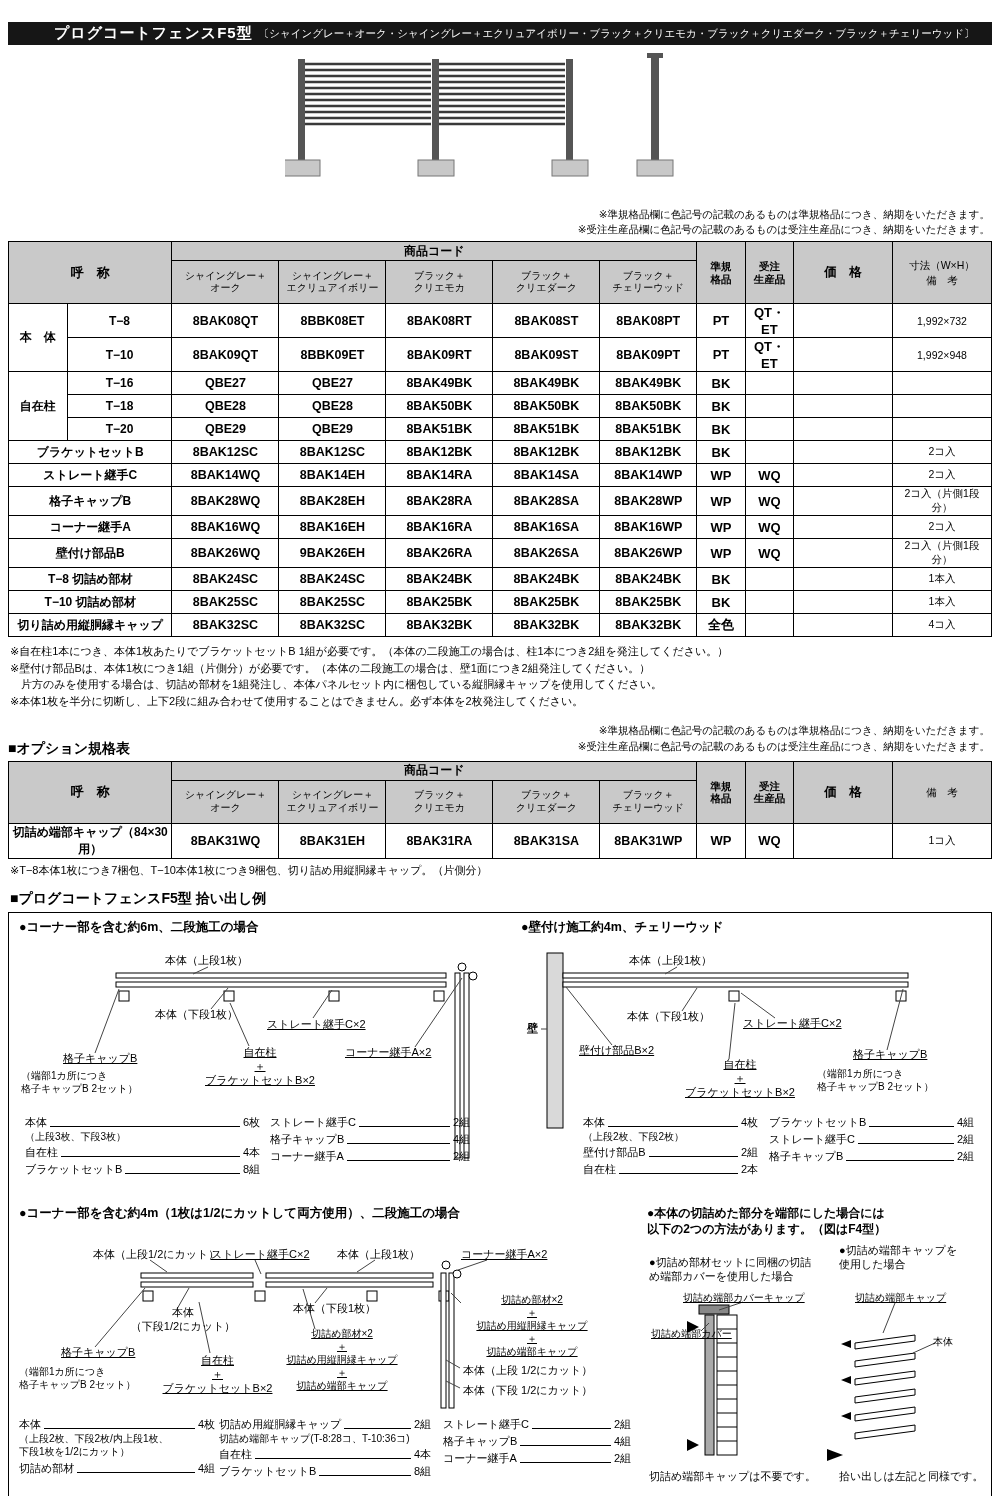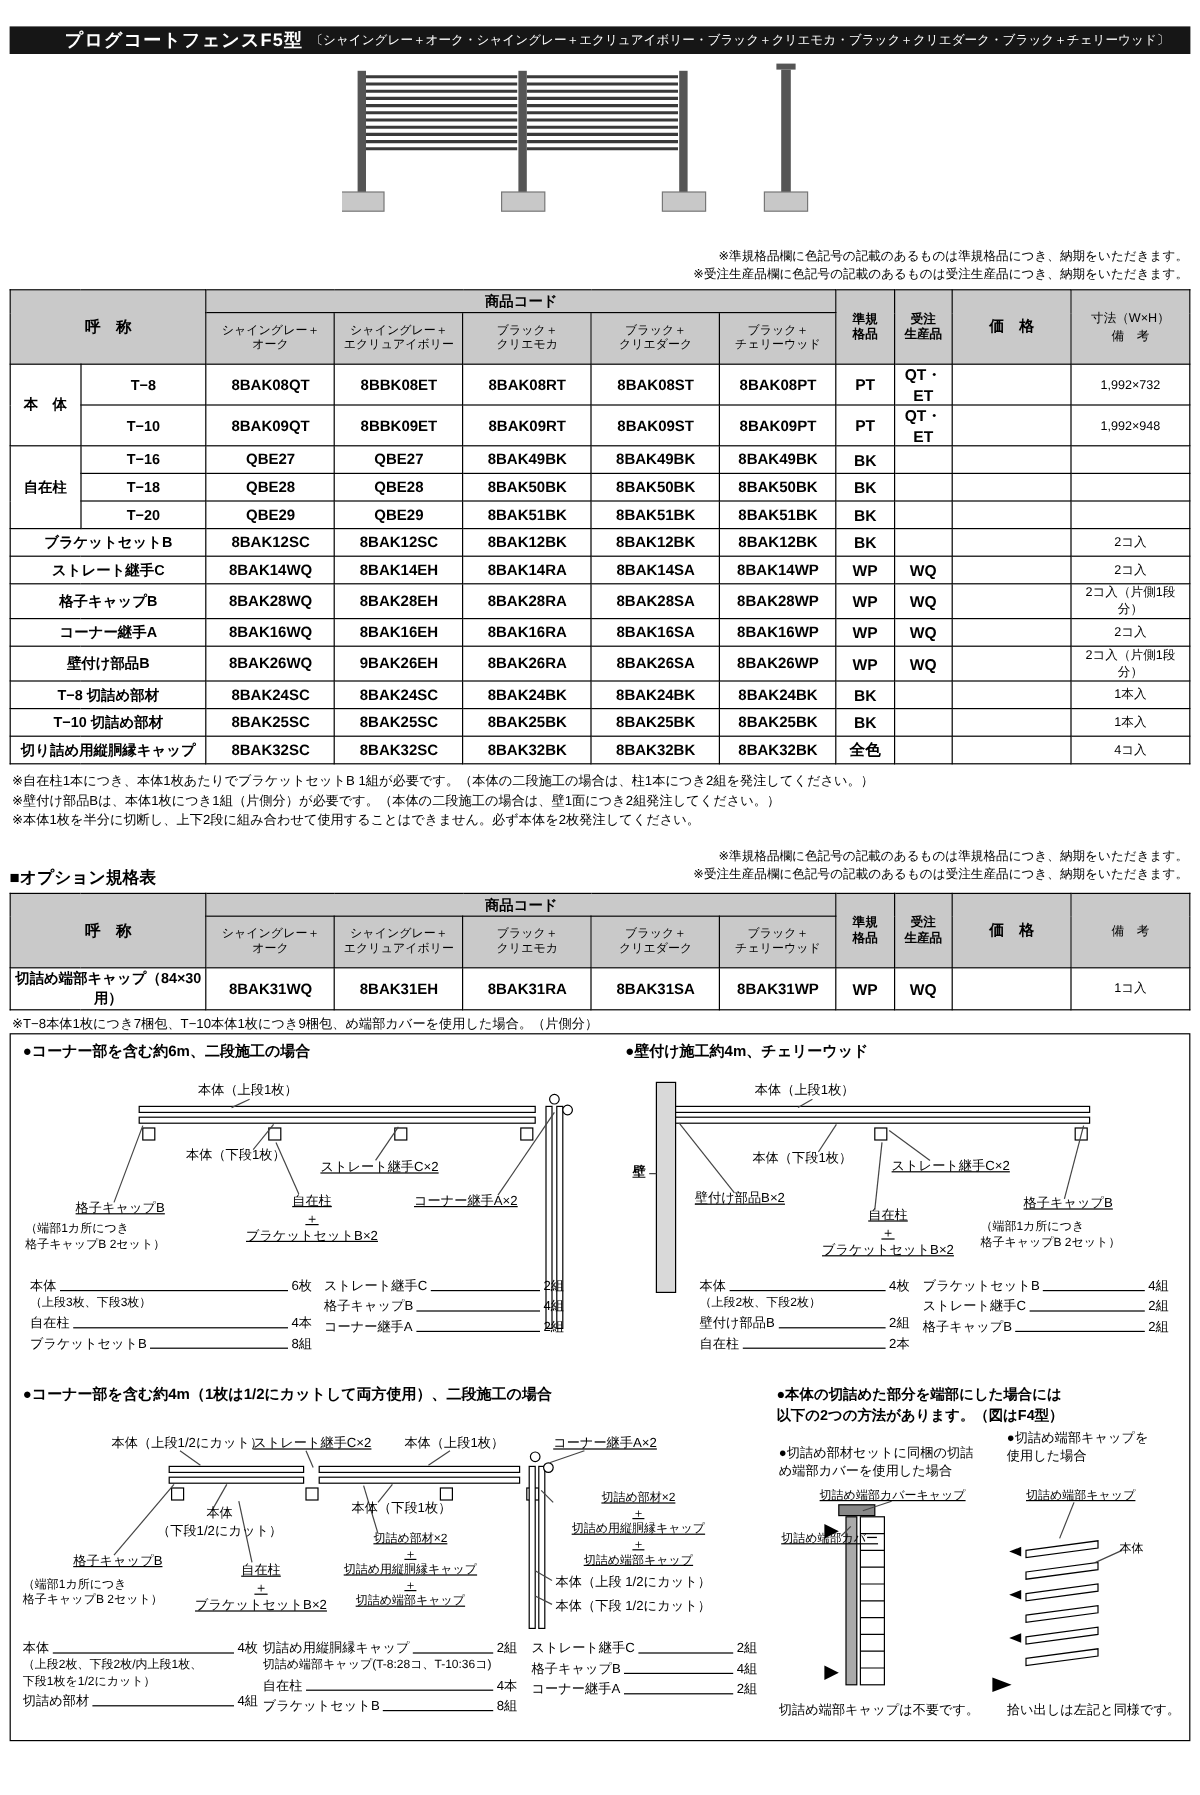--- a/index.html
+++ b/index.html
@@ -298,20 +298,21 @@
           <td class="cell-order"></td>
           <td class="cell-price"></td>
           <td class="cell-note">4コ入</td>
         </tr>
       </tbody>
   </table>
 
   <div class="notes-left">
       <div>※自在柱1本につき、本体1枚あたりでブラケットセットB 1組が必要です。（本体の二段施工の場合は、柱1本につき2組を発注してください。）</div>
       <div>※壁付け部品Bは、本体1枚につき1組（片側分）が必要です。（本体の二段施工の場合は、壁1面につき2組発注してください。）</div>
+      <div>　片方のみを使用する場合は、切詰め部材を1組発注し、本体パネルセット内に梱包している縦胴縁キャップを使用してください。</div>
       <div>※本体1枚を半分に切断し、上下2段に組み合わせて使用することはできません。必ず本体を2枚発注してください。</div>
     </div>
 
   <div class="opt-head">
     <div class="sec-title">■オプション規格表</div>
     <div class="notes-right">
         <div>※準規格品欄に色記号の記載のあるものは準規格品につき、納期をいただきます。</div>
         <div>※受注生産品欄に色記号の記載のあるものは受注生産品につき、納期をいただきます。</div>
       </div>
   </div>
@@ -363,22 +364,23 @@
           <td class="cell-code">8BAK31SA</td>
           <td class="cell-code">8BAK31WP</td>
           <td class="cell-semi">WP</td>
           <td class="cell-order">WQ</td>
           <td class="cell-price"></td>
           <td class="cell-note">1コ入</td>
         </tr>
       </tbody>
   </table>
 
-  <div class="foot">※T−8本体1枚につき7梱包、T−10本体1枚につき9梱包、め端部カバーを使用した場合。（片側分）</div>
-
+  <div class="foot">※T−8本体1枚につき7梱包、T−10本体1枚につき9梱包、切り詰め用縦胴縁キャップ。（片側分）</div>
+
+  <div class="ex-title">■プログコートフェンスF5型 拾い出し例</div>
 
   <div class="exbox">
 
     <div class="panel" style="left:6px;top:4px;width:494px;height:284px;">
       <svg class="diagram" width="494" height="284" viewBox="0 0 494 284">
         <g fill="#fff" stroke="#000">
           <rect x="101" y="56" width="330" height="5"></rect>
             <rect x="101" y="65" width="330" height="5"></rect>
           <rect x="104" y="74" width="10" height="10"></rect>
             <rect x="209" y="74" width="10" height="10"></rect>

